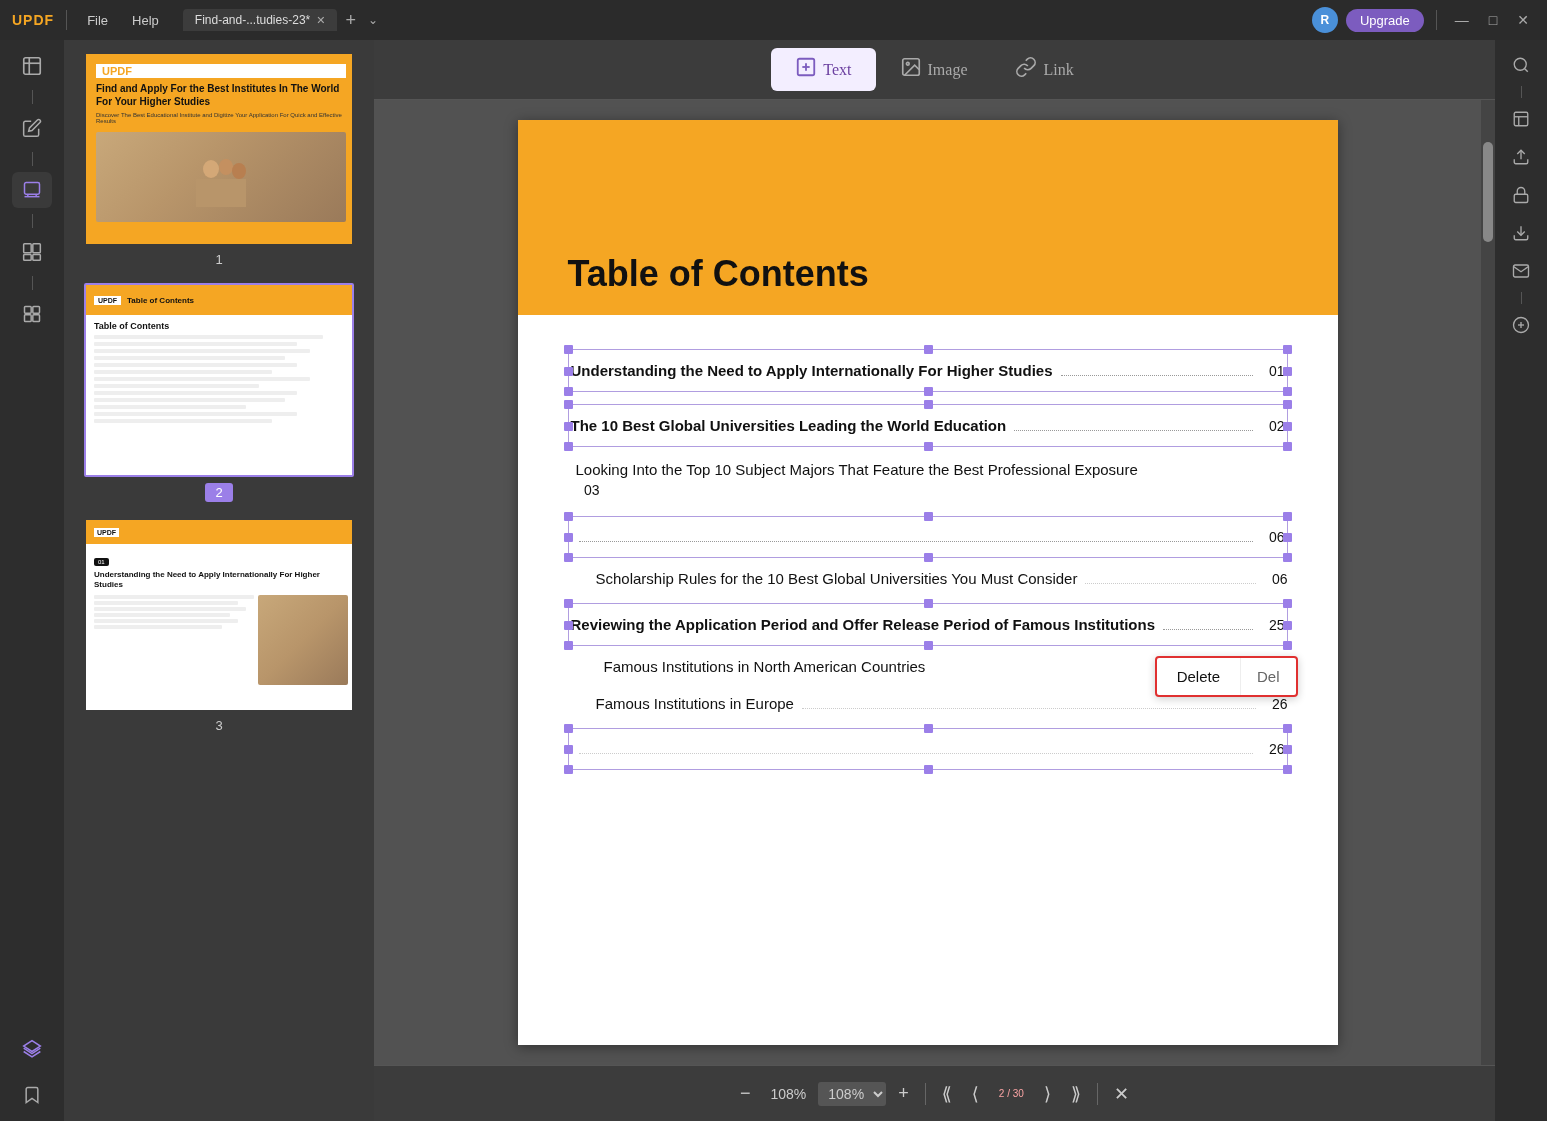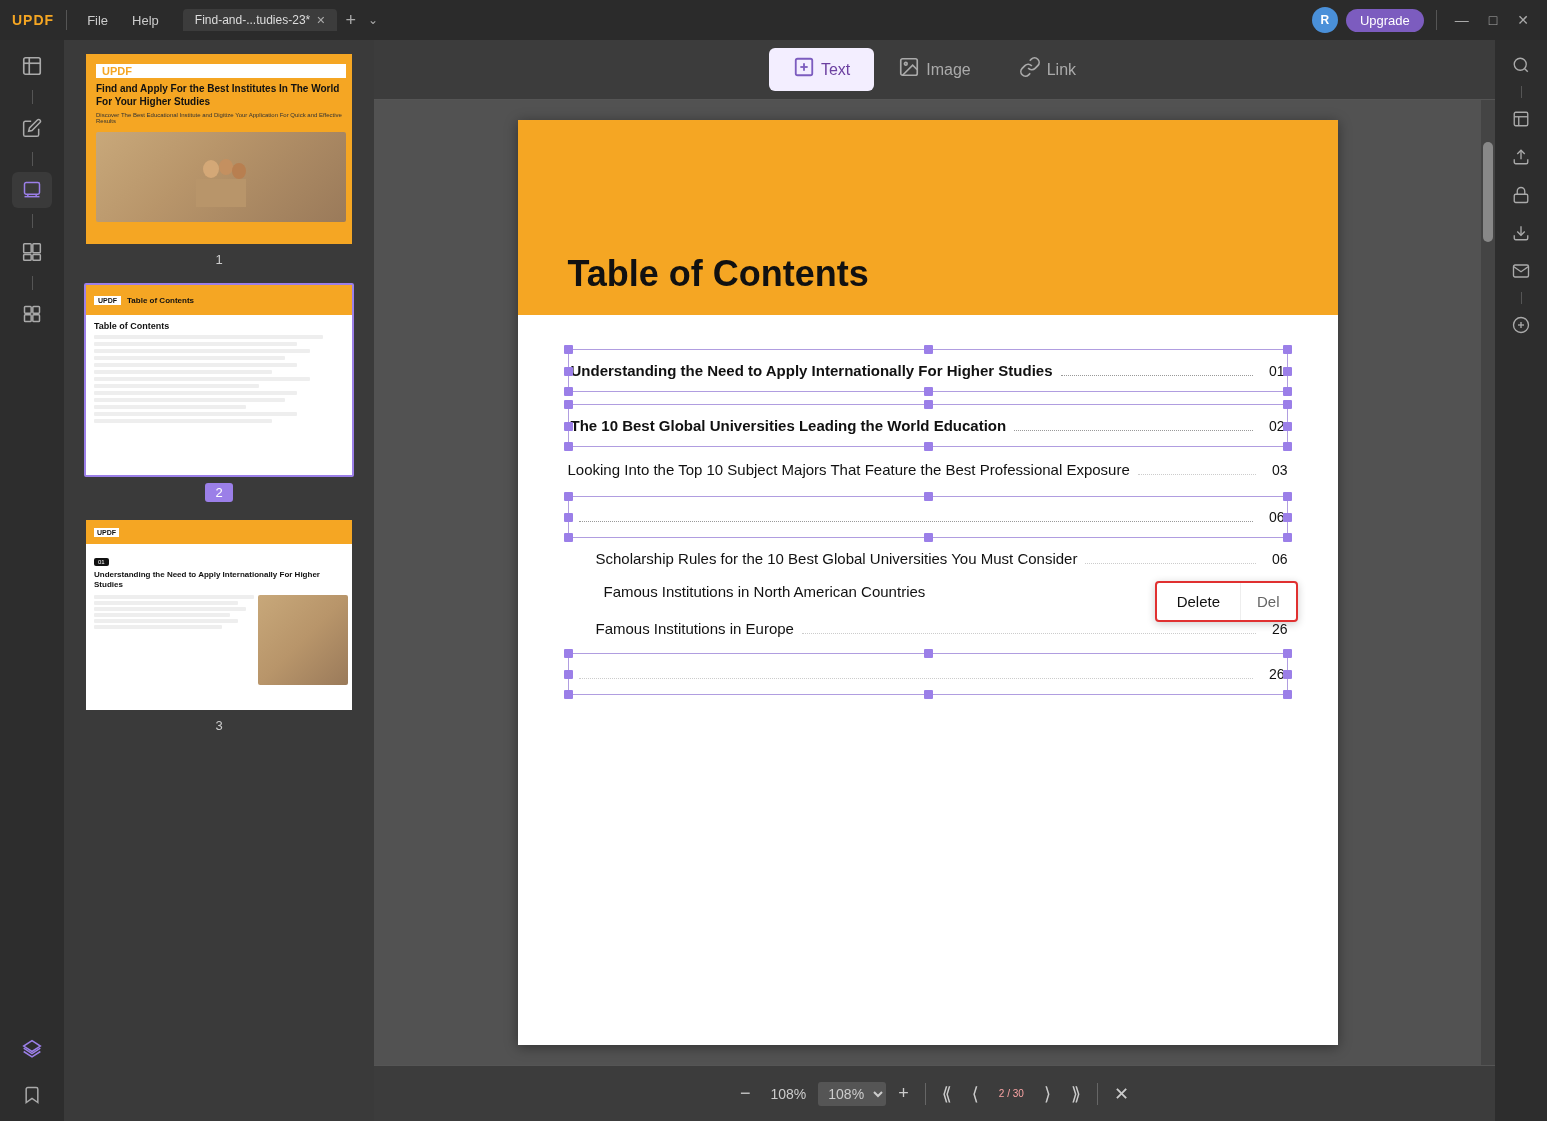--- a/index.html
+++ b/index.html
@@ -302,20 +302,21 @@
     }
     .toolbar-tab {
       display: flex;
       align-items: center;
       gap: 6px;
       padding: 8px 24px;
       border-radius: 6px;
       cursor: pointer;
       font-size: 16px;
       color: #aaa;
+      font-family: Liberation Serif, serif;
     }
     .toolbar-tab.active {
       background: #f3eeff;
       color: #6b3fa0;
     }
     .toolbar-tab .tab-icon {
       font-size: 18px;
     }
 
     
@@ -753,21 +754,21 @@
               <div class="corner bl" style="position:absolute;width:9px;height:9px;background:#9b7fe8;border-radius:1px;bottom:-5px;left:-5px;"></div>
               <div class="corner bm" style="position:absolute;width:9px;height:9px;background:#9b7fe8;border-radius:1px;bottom:-5px;left:calc(50% - 4px);"></div>
               <div class="corner br" style="position:absolute;width:9px;height:9px;background:#9b7fe8;border-radius:1px;bottom:-5px;right:-5px;"></div>
               <div class="toc-row">
                 <span class="entry-text bold">The 10 Best Global Universities Leading the World Education</span>
                 <span class="dots-line"></span>
                 <span class="page-number">02</span>
               </div>
             </div>
 
-            <div class="toc-row" style="padding:10px 0;">
+            <div class="toc-row" style="padding:10px 0;flex-direction:column;">
               <span class="entry-text">Looking Into the Top 10 Subject Majors That Feature the Best Professional Exposure</span>
               <span class="dots-line" style="border-bottom:1px dotted #ccc;"></span>
               <span class="page-number">03</span>
             </div>
 
             <div class="selected-block" style="position:relative;border:1.5px solid #b09de0;margin:8px 0 4px;padding:4px 2px;">
               <div class="corner tl" style="position:absolute;width:9px;height:9px;background:#9b7fe8;border-radius:1px;top:-5px;left:-5px;"></div>
               <div class="corner tm" style="position:absolute;width:9px;height:9px;background:#9b7fe8;border-radius:1px;top:-5px;left:calc(50% - 4px);"></div>
               <div class="corner tr" style="position:absolute;width:9px;height:9px;background:#9b7fe8;border-radius:1px;top:-5px;right:-5px;"></div>
               <div class="corner ml" style="position:absolute;width:9px;height:9px;background:#9b7fe8;border-radius:1px;top:calc(50% - 4px);left:-5px;"></div>
@@ -781,20 +782,35 @@
               </div>
             </div>
 
             <div class="toc-row toc-indent" style="padding:8px 0 8px 28px;">
               <span class="entry-text">Scholarship Rules for the 10 Best Global Universities You Must Consider</span>
               <span class="dots-line" style="border-bottom:1px dotted #ccc;"></span>
               <span class="page-number">06</span>
             </div>
 
 
+            <div class="selected-block" style="position:relative;border:1.5px solid #b09de0;margin:8px 0 4px;padding:4px 2px;">
+              <div class="corner tl" style="position:absolute;width:9px;height:9px;background:#9b7fe8;border-radius:1px;top:-5px;left:-5px;"></div>
+              <div class="corner tm" style="position:absolute;width:9px;height:9px;background:#9b7fe8;border-radius:1px;top:-5px;left:calc(50% - 4px);"></div>
+              <div class="corner tr" style="position:absolute;width:9px;height:9px;background:#9b7fe8;border-radius:1px;top:-5px;right:-5px;"></div>
+              <div class="corner ml" style="position:absolute;width:9px;height:9px;background:#9b7fe8;border-radius:1px;top:calc(50% - 4px);left:-5px;"></div>
+              <div class="corner mr" style="position:absolute;width:9px;height:9px;background:#9b7fe8;border-radius:1px;top:calc(50% - 4px);right:-5px;"></div>
+              <div class="corner bl" style="position:absolute;width:9px;height:9px;background:#9b7fe8;border-radius:1px;bottom:-5px;left:-5px;"></div>
+              <div class="corner bm" style="position:absolute;width:9px;height:9px;background:#9b7fe8;border-radius:1px;bottom:-5px;left:calc(50% - 4px);"></div>
+              <div class="corner br" style="position:absolute;width:9px;height:9px;background:#9b7fe8;border-radius:1px;bottom:-5px;right:-5px;"></div>
+              <div class="toc-row">
+                <span class="entry-text bold">Reviewing the Application Period and Offer Release Period of Famous Institutions</span>
+                <span class="dots-line"></span>
+                <span class="page-number">25</span>
+              </div>
+            </div>
 
             <div style="position:relative;">
               <div class="toc-row toc-indent" style="padding:8px 0 8px 28px;flex-direction:column;">
                 <span class="entry-text">Famous Institutions in North American Countries</span>
                 <span class="dots-line" style="border-bottom:1px dotted #ccc;"></span>
                 <span class="page-number"></span>
               </div>
 
               <div class="context-menu" style="right:-10px;top:6px;">
                 <span class="context-menu-item">Delete</span>

